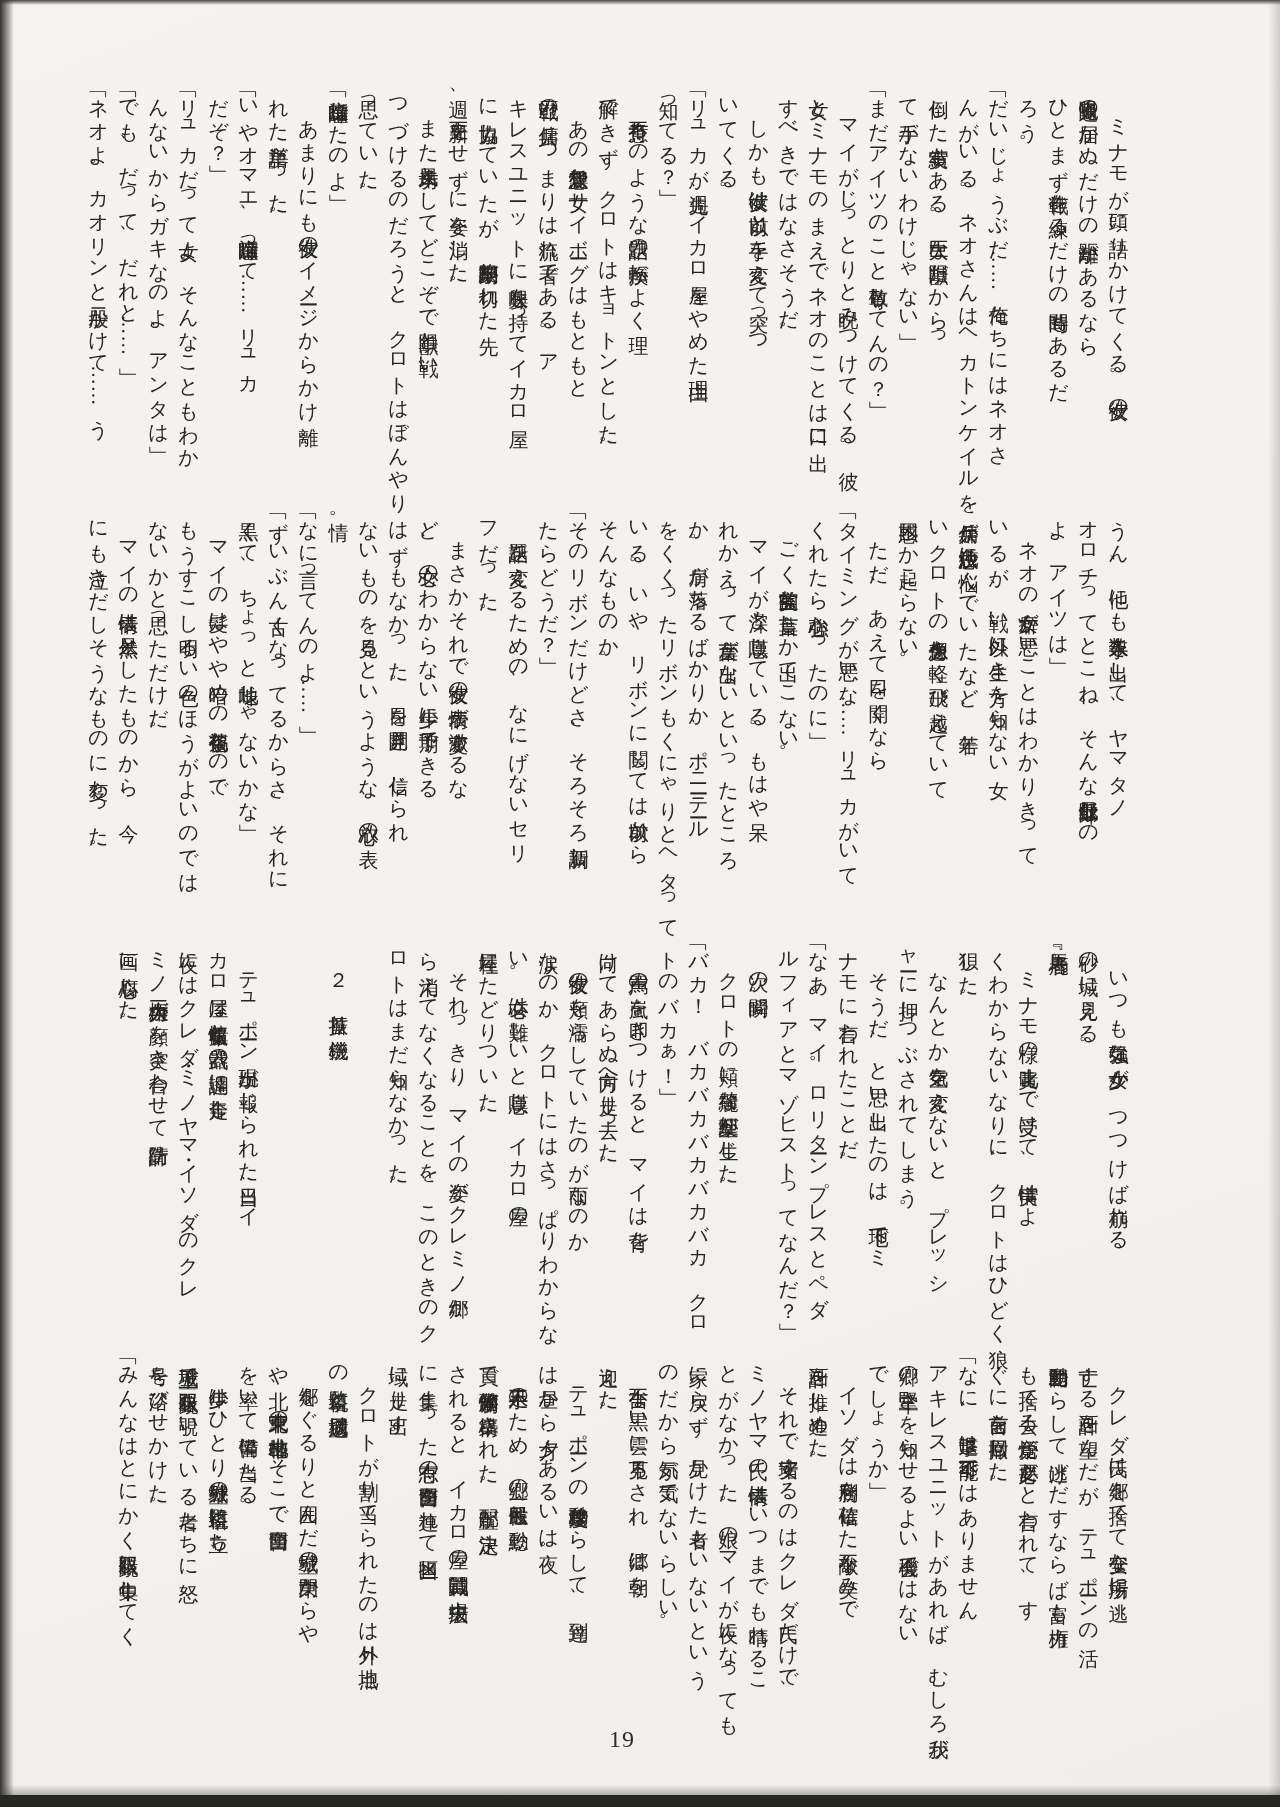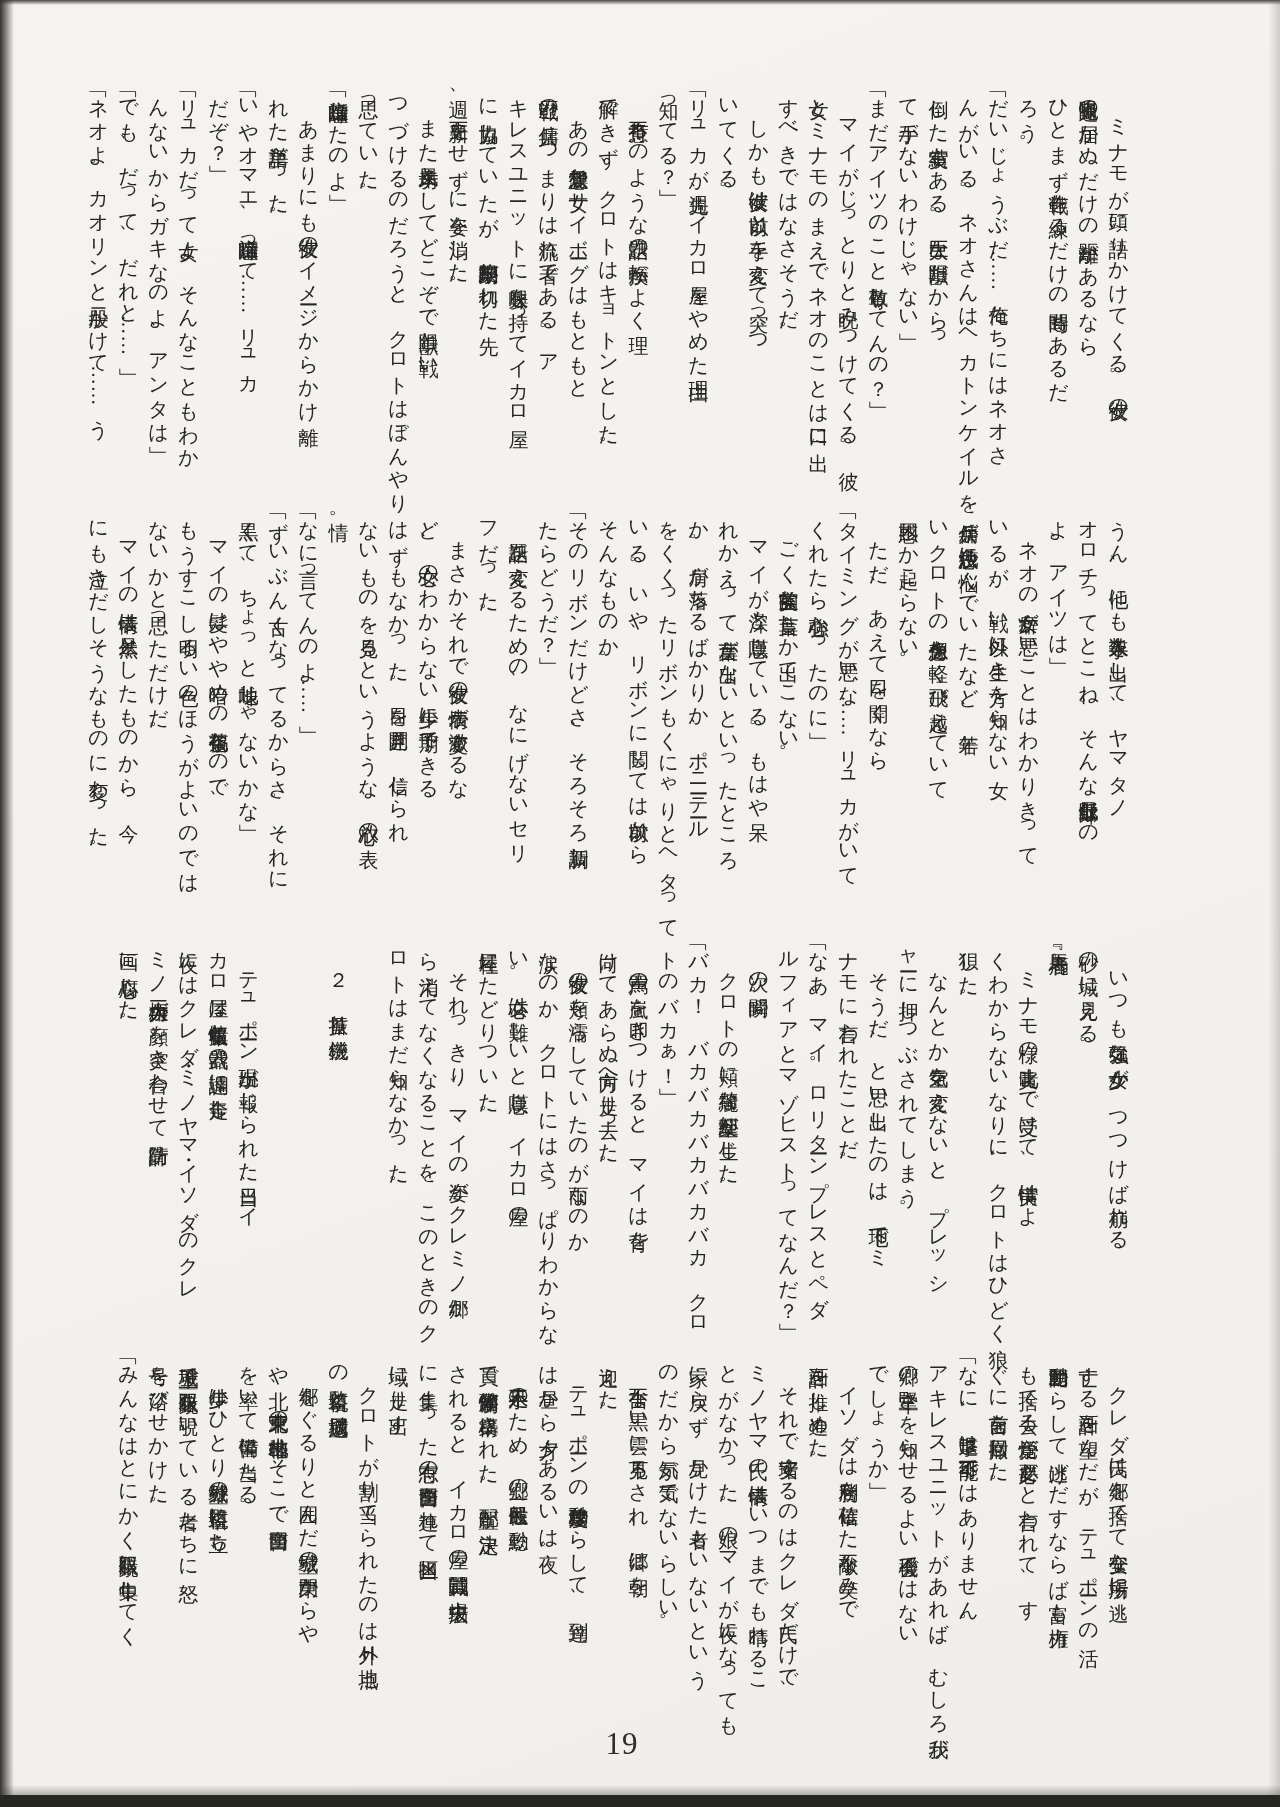--- a/index.html
+++ b/index.html
@@ -57,21 +57,21 @@
   #band-1 { top: 507px;  height: 372px; }
   #band-2 { top: 938px;  height: 378px; }
   #band-3 { top: 1352px; height: 378px; }
   
   #page-number {
     position: absolute;
     top: 1726px;
     left: 0;
     width: 1244px;
     text-align: center;
-    font-size: 31px;
+    font-size: 24px;
     letter-spacing: 1px;
     color: #2e2d2b;
   }
 </style>
 </head>
 <body>
 
 <div id="page">
   <div class="edge-top"></div>
   <div class="edge-left"></div>

